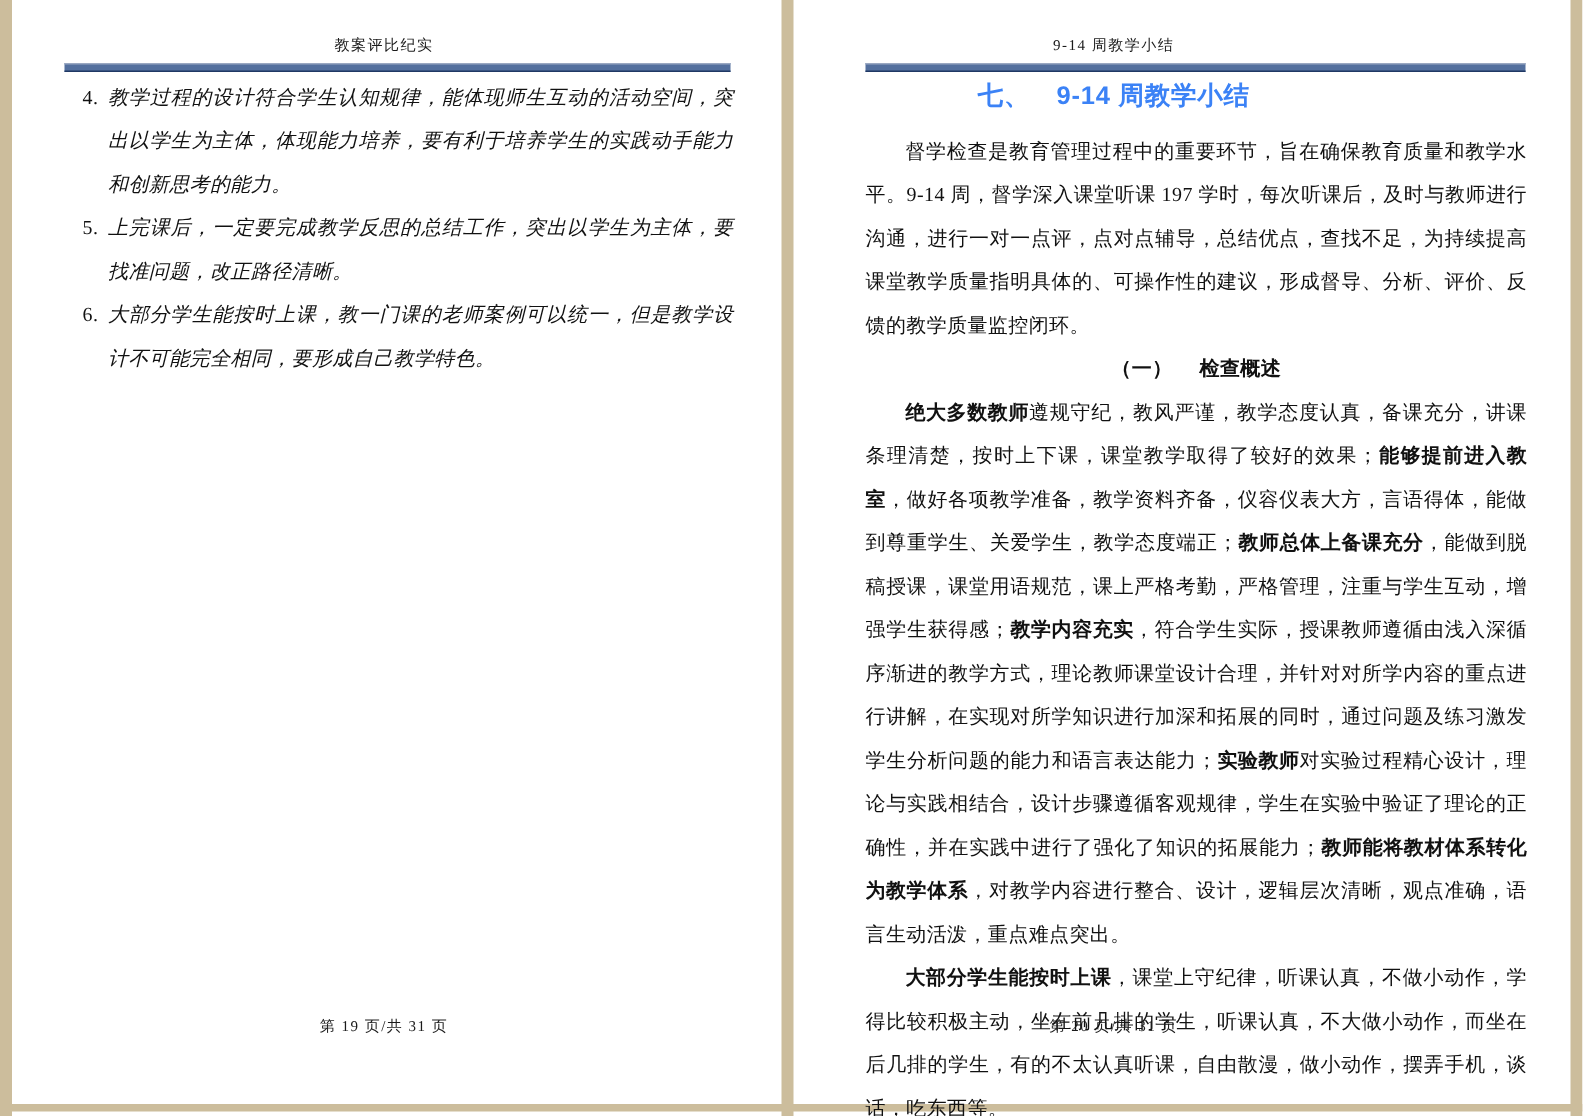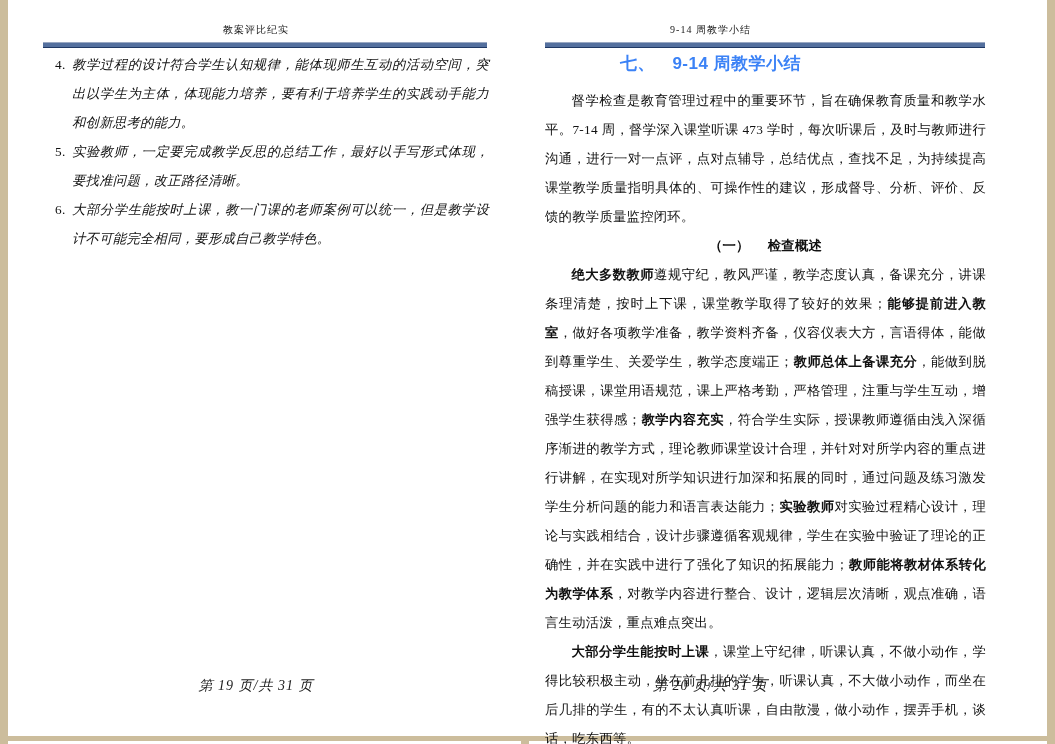--- a/index.html
+++ b/index.html
@@ -7,29 +7,29 @@
        font-family:"Liberation Serif",serif;color:#111;}
   
   .strip{position:absolute;background:#ccbd9c;}
   .strip-left{left:0;top:0;width:8px;height:744px;}
   .strip-mid{left:521px;top:0;width:8px;height:744px;}
   .strip-right{left:1047px;top:0;width:8px;height:744px;}
   .strip-bottom{left:0;top:736px;width:1055px;height:5px;}
   
   .page{position:absolute;top:0;height:736px;background:#ffffff;}
   .page-left{left:8px;width:496px;}
-  .page-right{left:504px;width:413px;}
+  .page-right{left:536px;width:413px;}
   .page-header{position:absolute;top:23px;left:0;right:0;text-align:center;
        font-size:10px;letter-spacing:1px;color:#1a1a1a;}
   .header-rule{position:absolute;top:42px;height:6px;background:#54709e;
        border-top:1px solid #9aa8c2;border-bottom:1px solid #1f3864;box-sizing:border-box;}
   .page-left .header-rule{left:35px;width:444px;}
   .page-right .header-rule{left:41px;width:440px;}
   .page-footer{position:absolute;top:677px;left:0;right:0;text-align:center;
-       font-size:14px;color:#1a1a1a;letter-spacing:1px;font-style:italic;}
+       font-size:10px;color:#1a1a1a;letter-spacing:1px;}
   
   .numbered-list{position:absolute;left:47px;top:50px;width:434px;}
   .li{display:flex;line-height:29px;font-size:13.3px;letter-spacing:.3px;}
   .num{width:17px;flex:0 0 17px;}
   .litext{flex:1;text-align:justify;text-justify:inter-character;font-style:italic;}
   
   .doc-title{position:absolute;top:52px;left:0;right:0;text-align:center;
        font-family:"Liberation Sans",sans-serif;font-weight:bold;font-size:17px;
        letter-spacing:.5px;color:#3b82f6;}
   .page2-content{position:absolute;left:41px;top:86px;width:441px;
@@ -50,34 +50,34 @@
 <div class="page page-left">
   <div class="page-header">教案评比纪实</div>
   <div class="header-rule"></div>
   <div class="numbered-list">
       <div class="li">
         <span class="num">4.</span>
         <span class="litext">教学过程的设计符合学生认知规律，能体现师生互动的活动空间，突出以学生为主体，体现能力培养，要有利于培养学生的实践动手能力和创新思考的能力。</span>
       </div>
       <div class="li">
         <span class="num">5.</span>
-        <span class="litext">实验教师，一定要完成教学反思的总结工作，最好以手写形式体现，要找准问题，改正路径清晰。</span>
+        <span class="litext">上完课后，一定要完成教学反思的总结工作，突出以学生为主体，要找准问题，改正路径清晰。</span>
       </div>
       <div class="li">
         <span class="num">6.</span>
         <span class="litext">大部分学生能按时上课，教一门课的老师案例可以统一，但是教学设计不可能完全相同，要形成自己教学特色。</span>
       </div>
     </div>
   <div class="page-footer">第 19 页/共 31 页</div>
 </div>
 
 <div class="page page-right">
   <div class="page-header">9-14 周教学小结</div>
   <div class="header-rule"></div>
   <div class="doc-title">七、　9-14 周教学小结</div>
   <div class="page2-content">
-      <div class="para"><span>督学检查是教育管理过程中的重要环节，旨在确保教育质量和教学水平。7-14 周，督学深入课堂听课 473 学时，每次听课后，及时与教师进行沟通，进行一对一点评，点对点辅导，总结优点，查找不足，为持续提高课堂教学质量指明具体的、可操作性的建议，形成督导、分析、评价、反馈的教学质量监控闭环。</span></div>
+      <div class="para"><span>督学检查是教育管理过程中的重要环节，旨在确保教育质量和教学水平。9-14 周，督学深入课堂听课 197 学时，每次听课后，及时与教师进行沟通，进行一对一点评，点对点辅导，总结优点，查找不足，为持续提高课堂教学质量指明具体的、可操作性的建议，形成督导、分析、评价、反馈的教学质量监控闭环。</span></div>
       <div class="heading"><span class="hlabel">（一）</span><span class="htext">检查概述</span></div>
       <div class="para"><span class="b">绝大多数教师</span><span>遵规守纪，教风严谨，教学态度认真，备课充分，讲课条理清楚，按时上下课，课堂教学取得了较好的效果；</span><span class="b">能够提前进入教室</span><span>，做好各项教学准备，教学资料齐备，仪容仪表大方，言语得体，能做到尊重学生、关爱学生，教学态度端正；</span><span class="b">教师总体上备课充分</span><span>，能做到脱稿授课，课堂用语规范，课上严格考勤，严格管理，注重与学生互动，增强学生获得感；</span><span class="b">教学内容充实</span><span>，符合学生实际，授课教师遵循由浅入深循序渐进的教学方式，理论教师课堂设计合理，并针对对所学内容的重点进行讲解，在实现对所学知识进行加深和拓展的同时，通过问题及练习激发学生分析问题的能力和语言表达能力；</span><span class="b">实验教师</span><span>对实验过程精心设计，理论与实践相结合，设计步骤遵循客观规律，学生在实验中验证了理论的正确性，并在实践中进行了强化了知识的拓展能力；</span><span class="b">教师能将教材体系转化为教学体系</span><span>，对教学内容进行整合、设计，逻辑层次清晰，观点准确，语言生动活泼，重点难点突出。</span></div>
       <div class="para"><span class="b">大部分学生能按时上课</span><span>，课堂上守纪律，听课认真，不做小动作，学得比较积极主动，坐在前几排的学生，听课认真，不大做小动作，而坐在后几排的学生，有的不太认真听课，自由散漫，做小动作，摆弄手机，谈话，吃东西等。</span></div>
     </div>
   <div class="page-footer">第 20 页/共 31 页</div>
 </div>
 
 </body></html>

